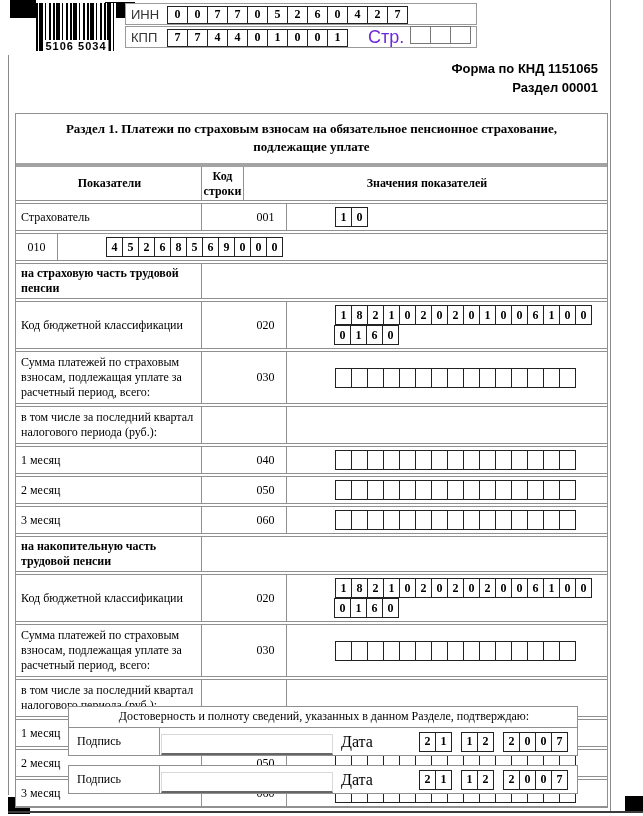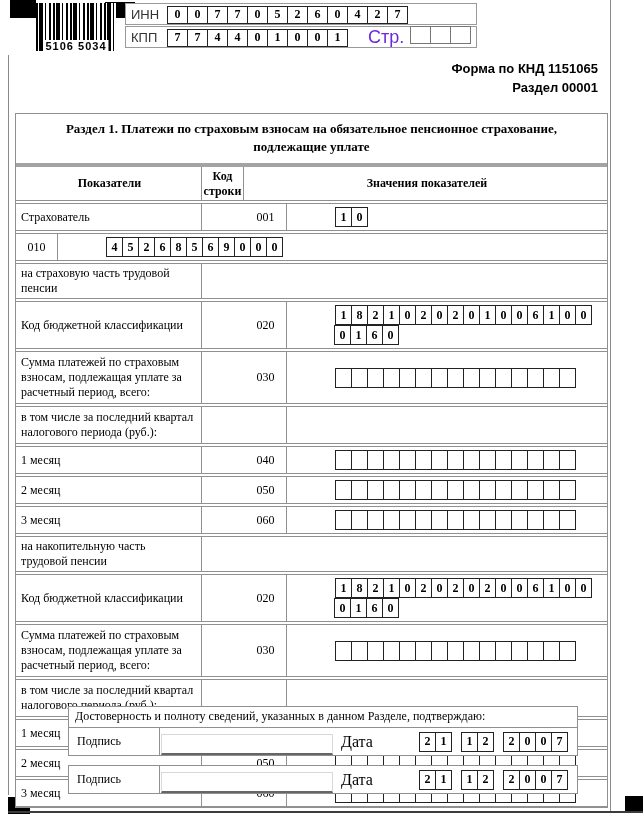--- a/index.html
+++ b/index.html
@@ -89,31 +89,32 @@
   }
   .c3 { flex:1; align-items:center; padding:3px 2px 3px 5px; flex-wrap:wrap; }
   .header-row { min-height:34px; }
   .header-row .c1, .header-row .c2 { font-weight:bold; align-items:center; justify-content:center; text-align:center; }
   .header-row .c3 { font-weight:bold; justify-content:center; font-size:12px; }
   .data-row { min-height:25px; }
   .data-row .c3 .dbox { width:17px; height:20px; }
   .section-row { min-height:19px; }
   .sec-label {
     width:186px; border-right:1px solid #909090;
-    padding:2px 19px 2px 5px; font-weight:normal; font-size:12px;
+    padding:2px 19px 2px 5px; font-weight:bold; font-size:12px;
     flex-direction:column; justify-content:center;
   }
   .crest { flex:1; }
   
   .sig-area { position:absolute; left:68px; top:706px; width:510px; }
   .sig-box { border:1px solid #909090; background:#fff; }
   .sig-box + .sig-box { margin-top:9px; }
   .confirm-text {
     font-size:12px; padding:2px 4px 3px 6px;
     border-bottom:1px solid #909090;
+    text-align:center;
   }
   .sig-row { display:flex; align-items:center; height:27px;justify-content:flex-end; }
   .sig-label {
     width:90px; padding-left:7px; font-size:12px;
     border-right:1px solid #909090; height:100%;
     display:flex; align-items:center;
   }
   .sig-blank {
     width:172px; height:21px; margin:2px 8px 0 1px;
     border:1px solid #d8d8d8; border-bottom:2px solid #666;

